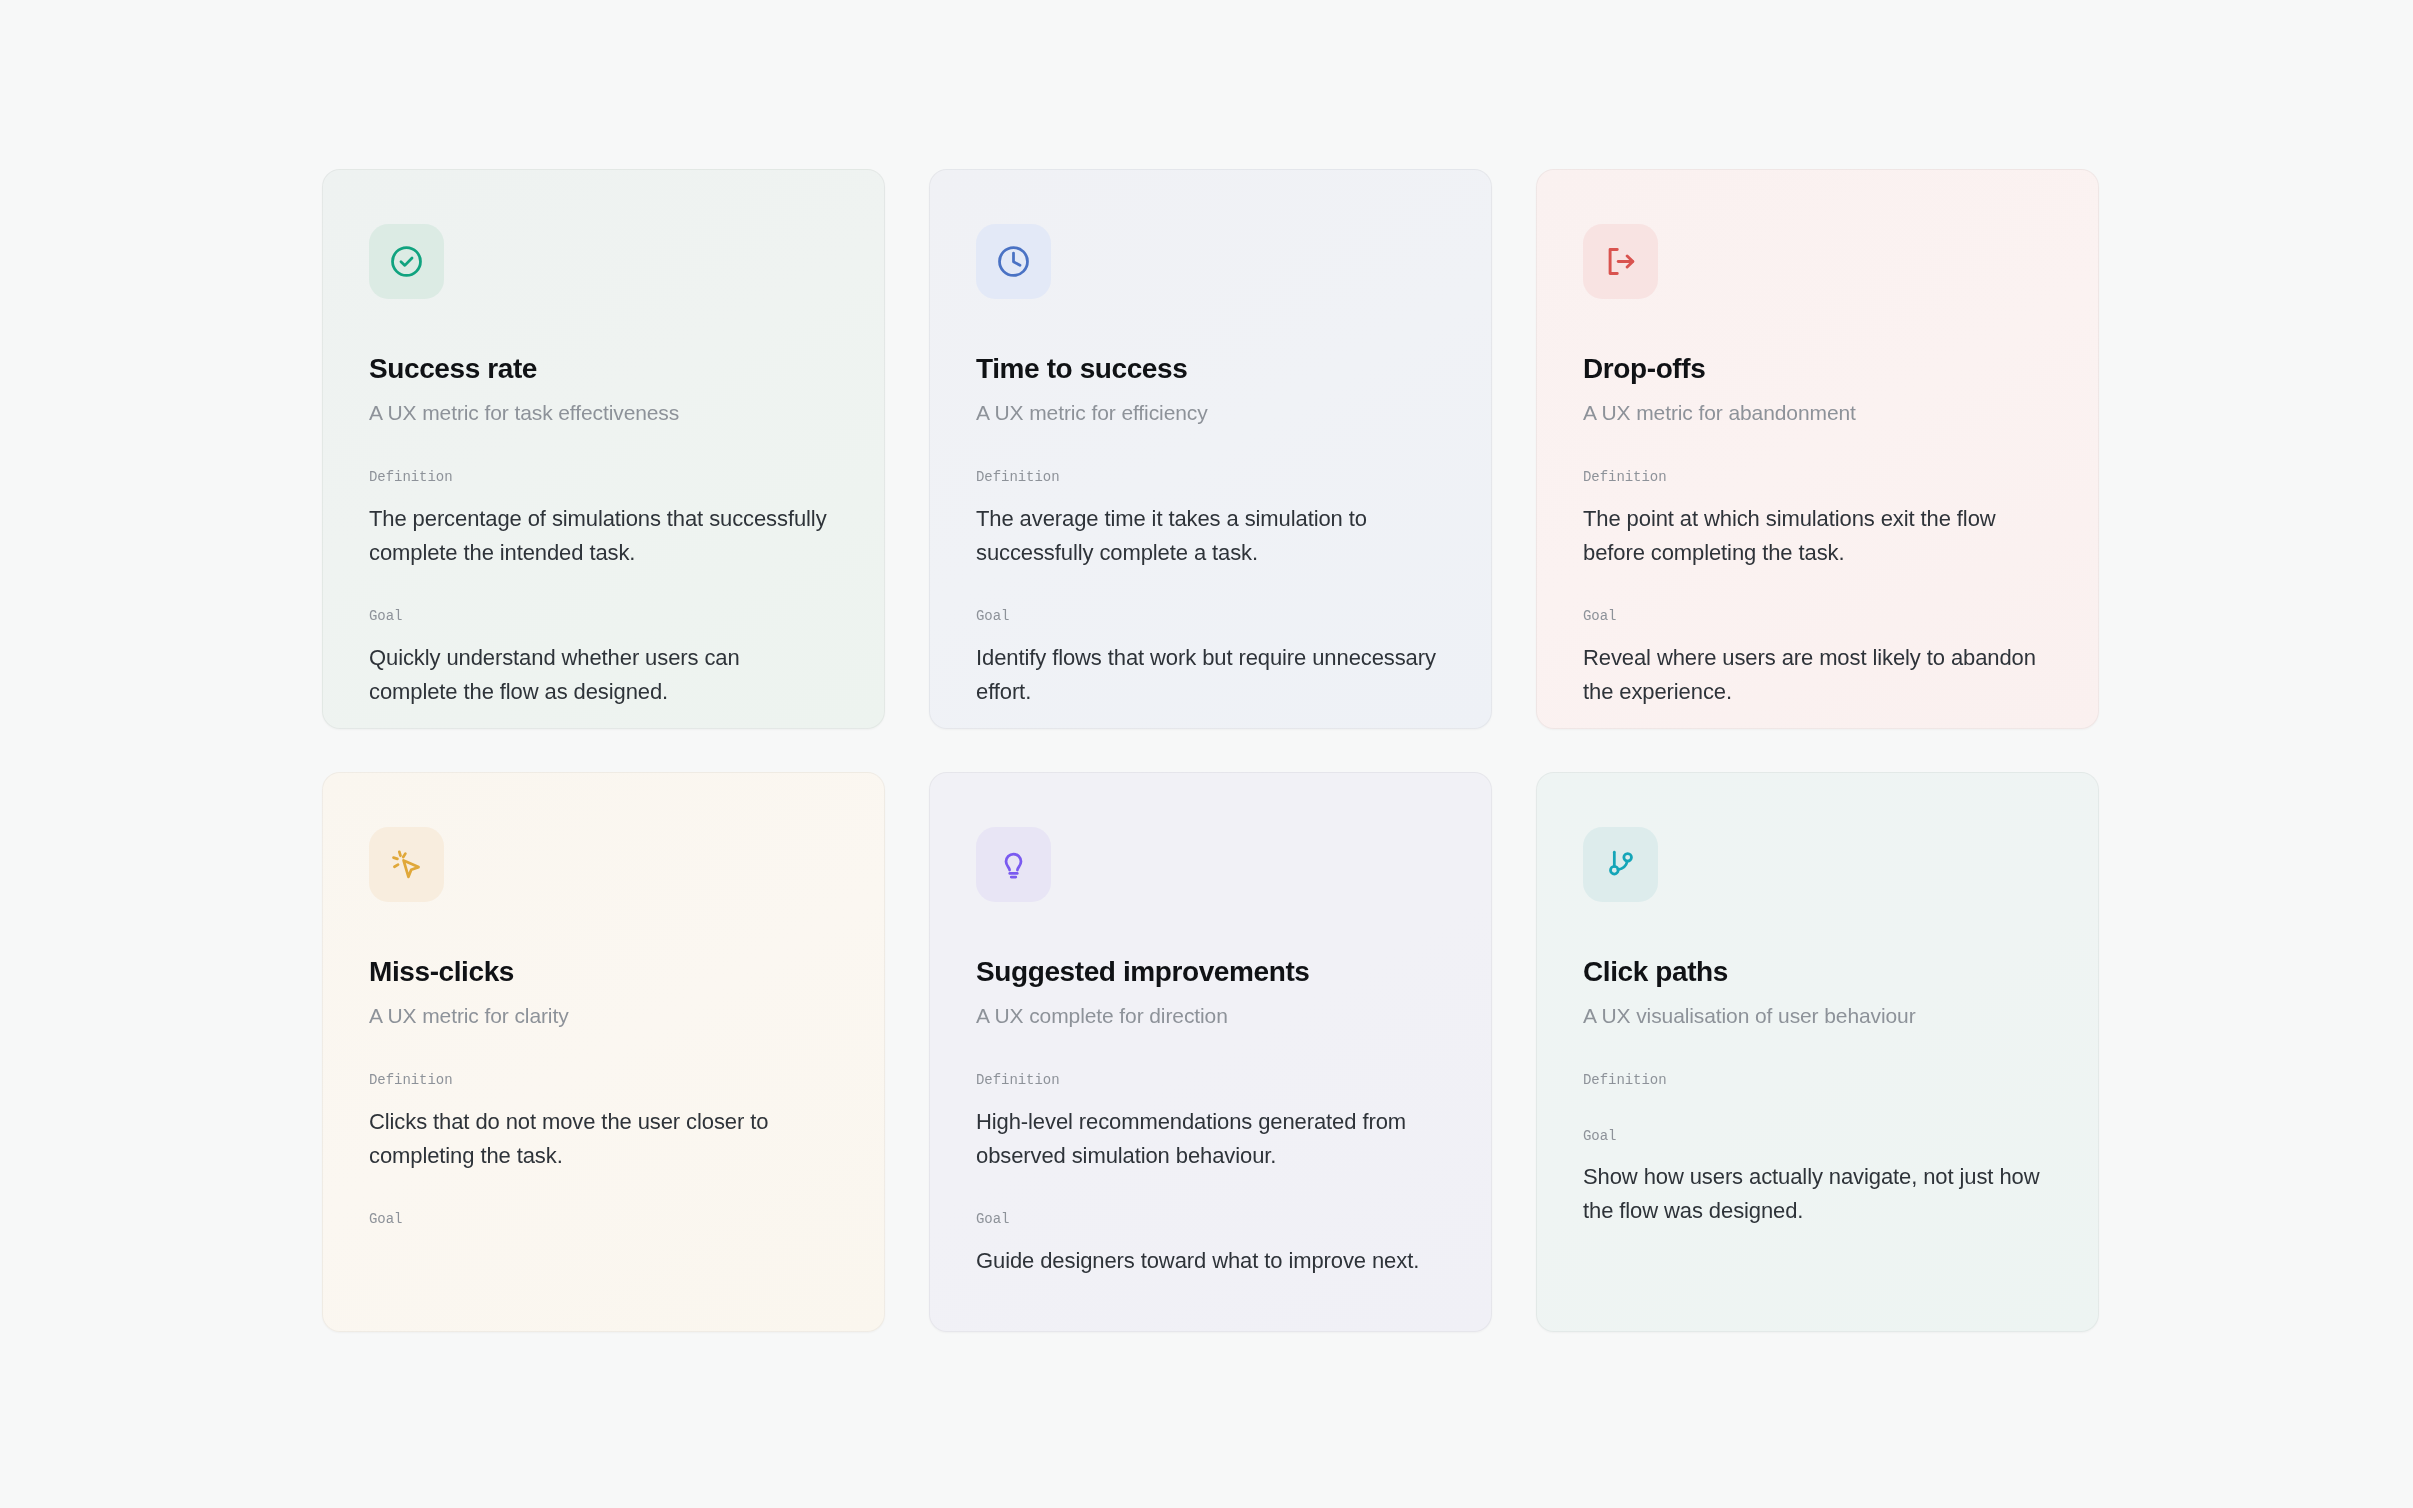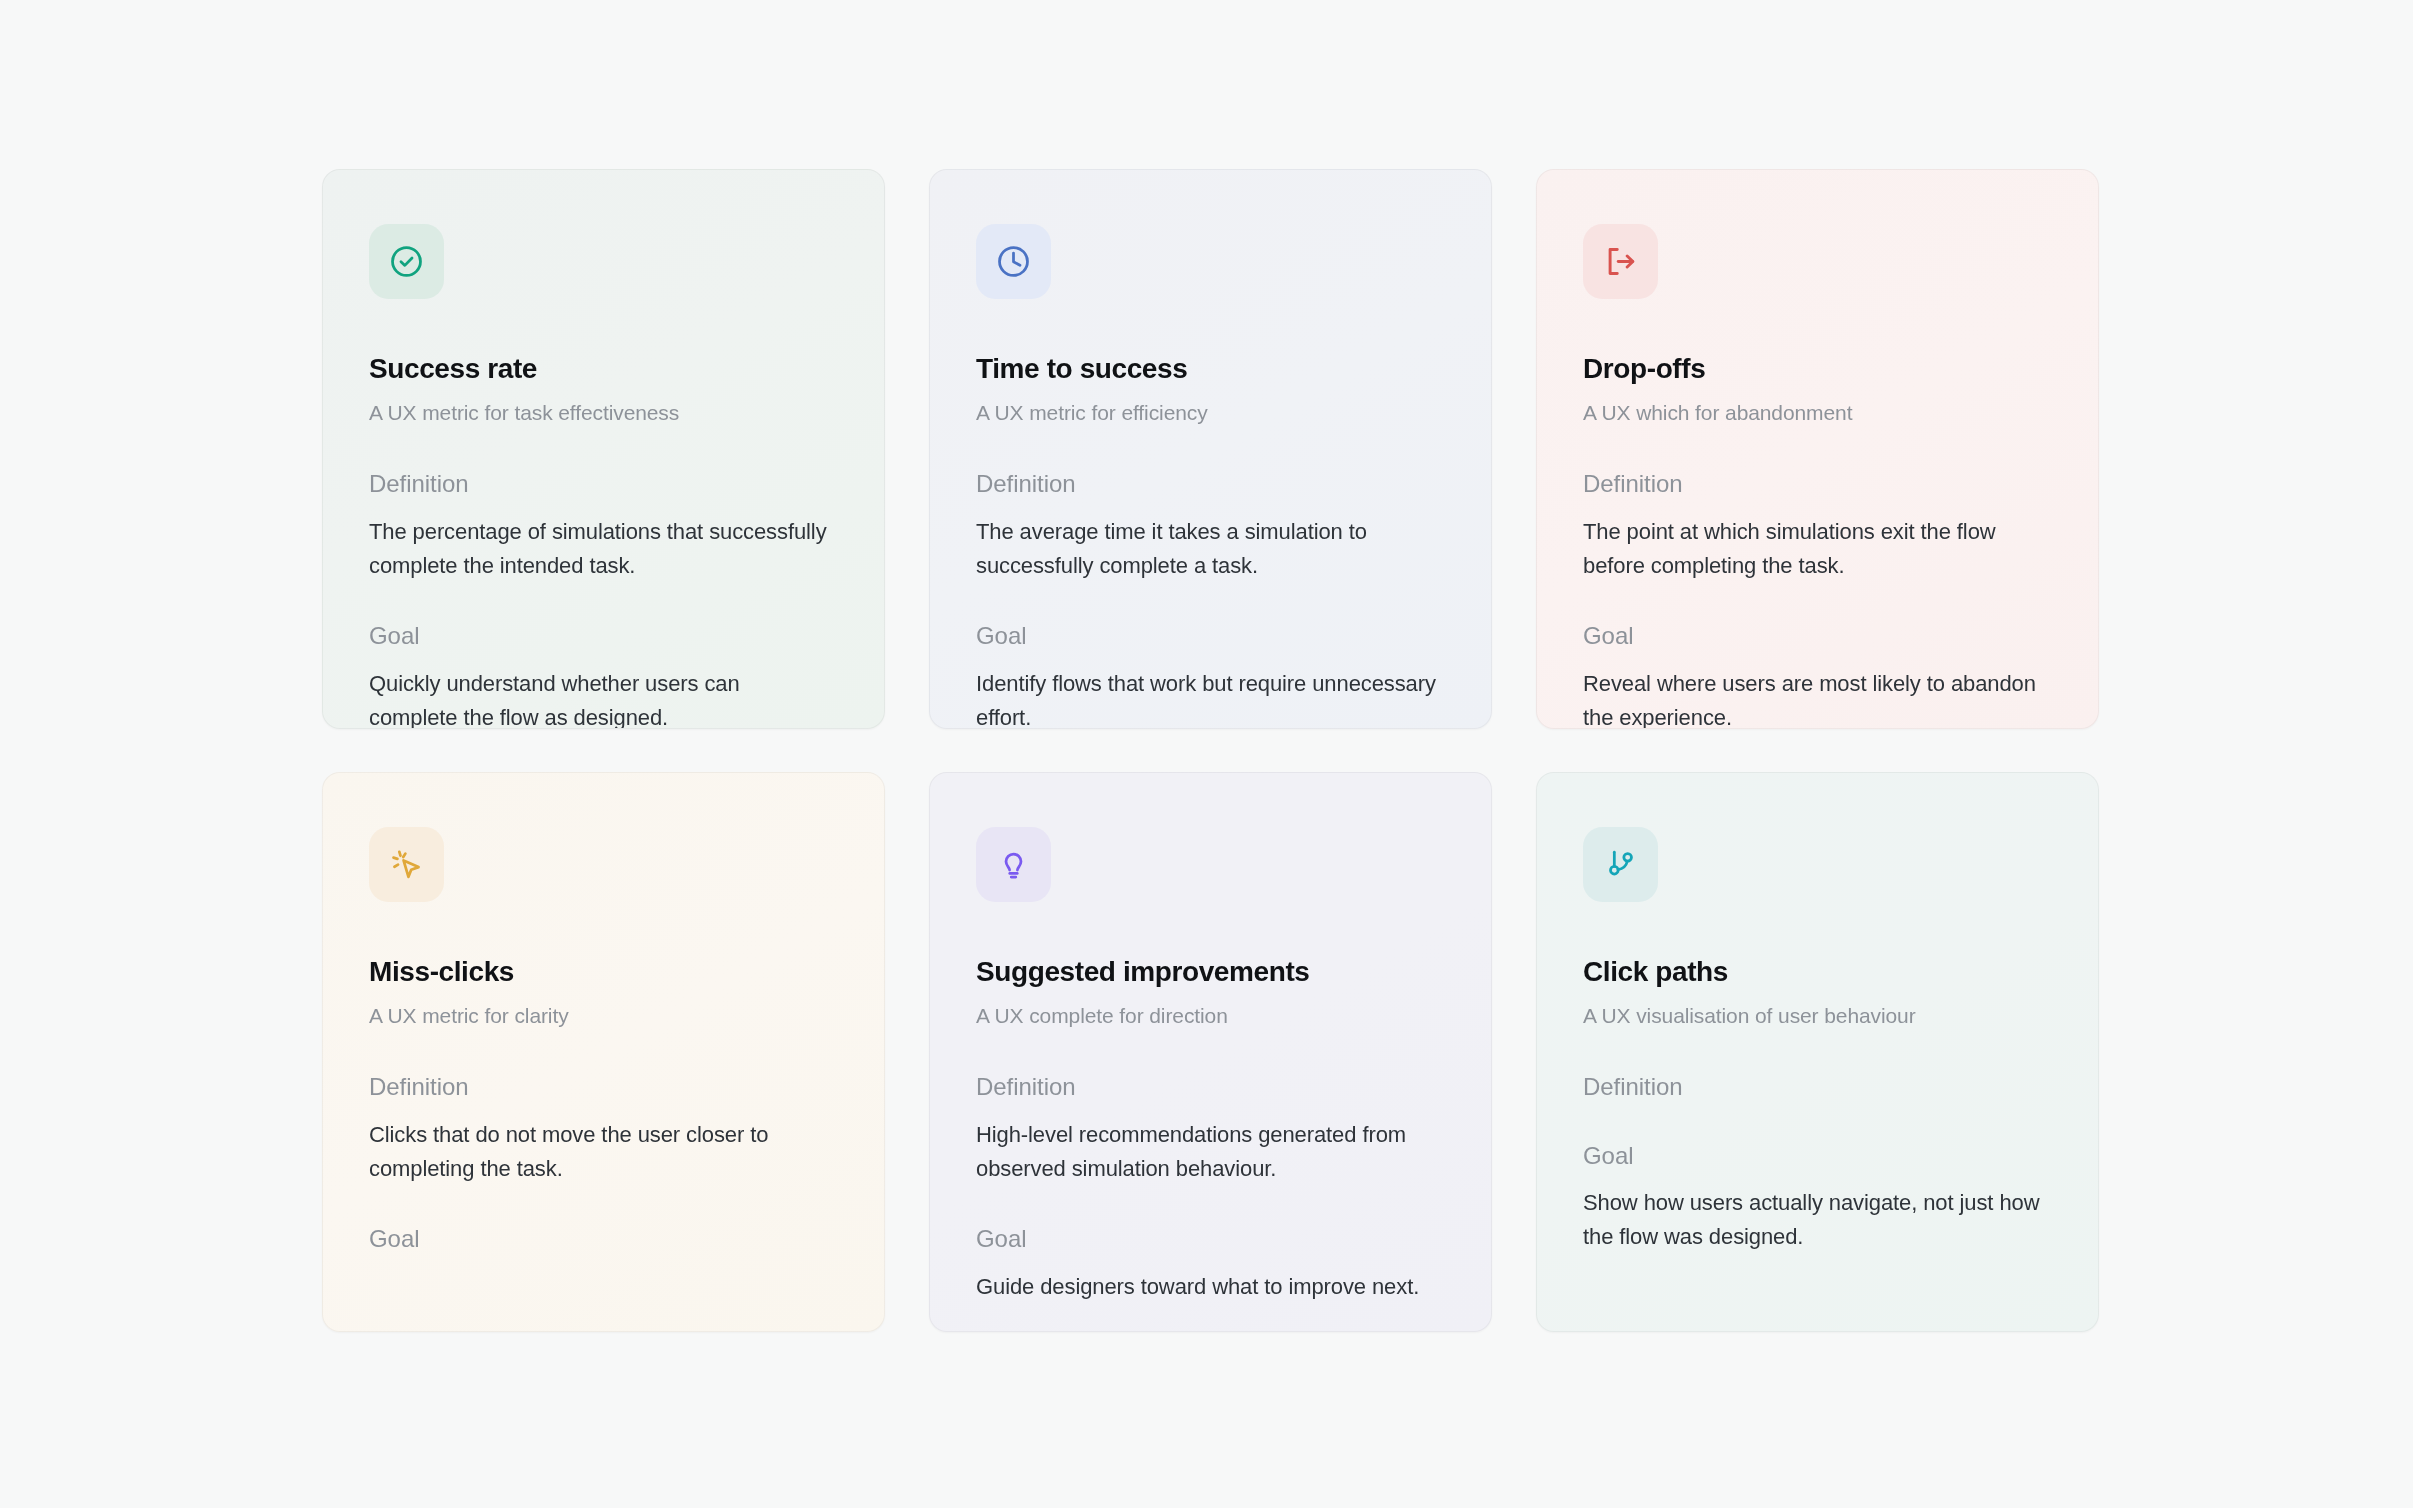--- a/index.html
+++ b/index.html
@@ -82,26 +82,27 @@
     color: #8d9299;
     letter-spacing: -0.1px;
     line-height: 1.3;
     margin-bottom: 42px;
   }
 
   .section { margin-bottom: 37px; }
   .section:last-child { margin-bottom: 0; }
 
   .section-label {
-    font-size: 24px;
+    font-size: 14px;
     font-weight: 400;
     color: #8d9299;
     letter-spacing: -0.05px;
     line-height: 1.3;
     margin-bottom: 15.4px;
+    font-family: Liberation Mono, monospace;
   }
 
   .section-body {
     font-size: 22px;
     font-weight: 400;
     color: #2e3339;
     line-height: 1.55;
     letter-spacing: -0.1px;
     max-width: 463px;
   }
@@ -158,21 +159,21 @@
       <div class="icon-tile tile-red">
         <span>
           <svg width="39" height="39" viewBox="0 0 24 24" fill="none" stroke="#d9534f" stroke-width="1.8" stroke-linecap="round" stroke-linejoin="round">
             <path d="M10 4.6 H5.6 V19.4 H10"></path>
             <line x1="10.6" y1="12" x2="19.4" y2="12"></line>
             <polyline points="16.1,8.6 19.6,12 16.1,15.4"></polyline>
           </svg>
         </span>
       </div>
       <div class="card-title">Drop-offs</div>
-      <div class="card-subtitle">A UX which for abandonment</div>
+      <div class="card-subtitle">A UX metric for abandonment</div>
       <div class="section">
         <div class="section-label">Definition</div>
         <div class="section-body">The point at which simulations exit the flow before completing the task.</div>
       </div>
       <div class="section">
         <div class="section-label">Goal</div>
         <div class="section-body">Reveal where users are most likely to abandon the experience.</div>
       </div>
     </div>
 

